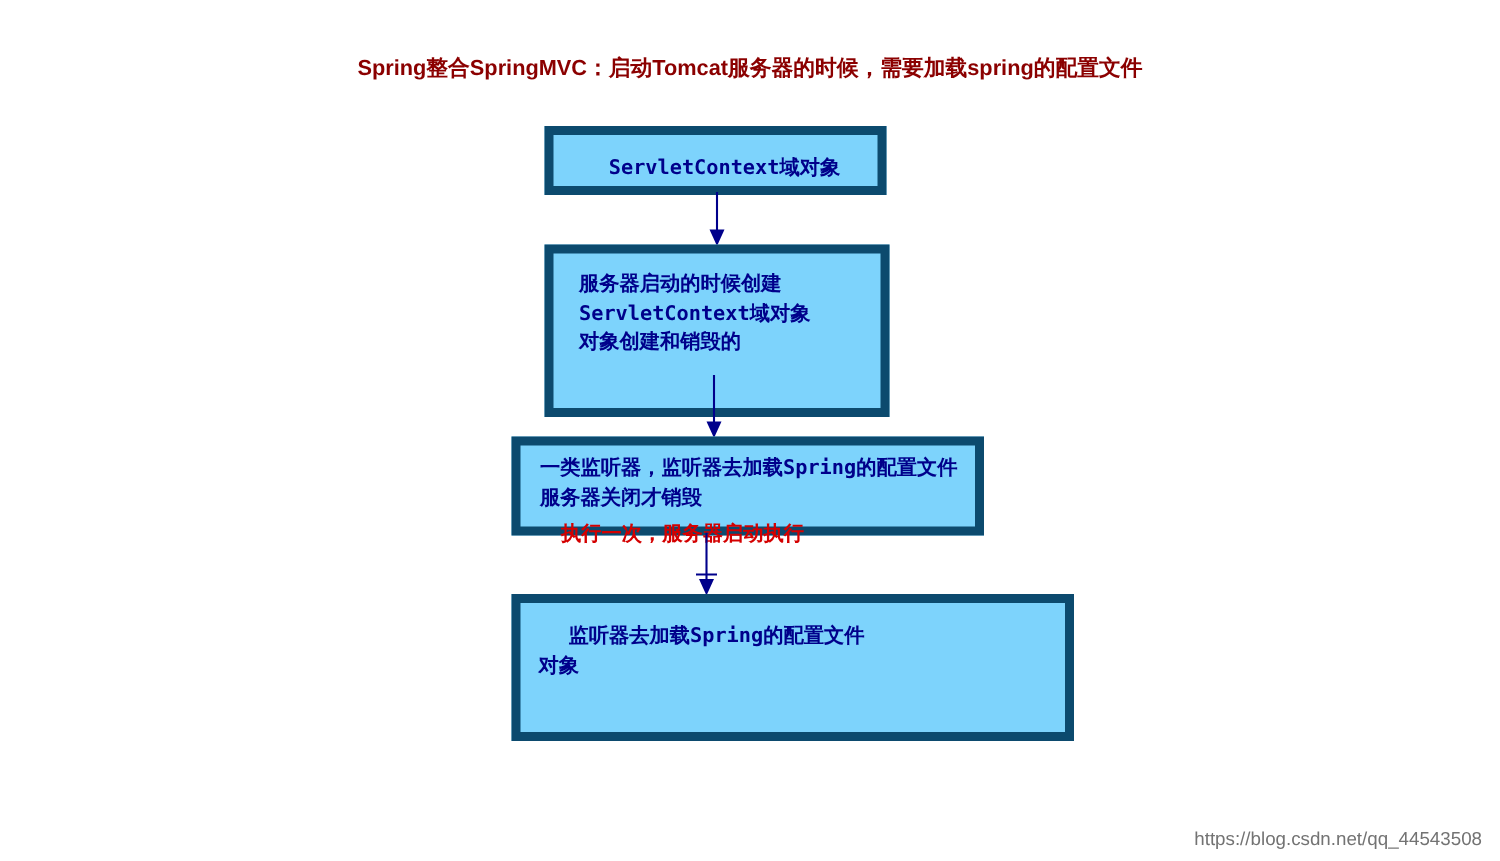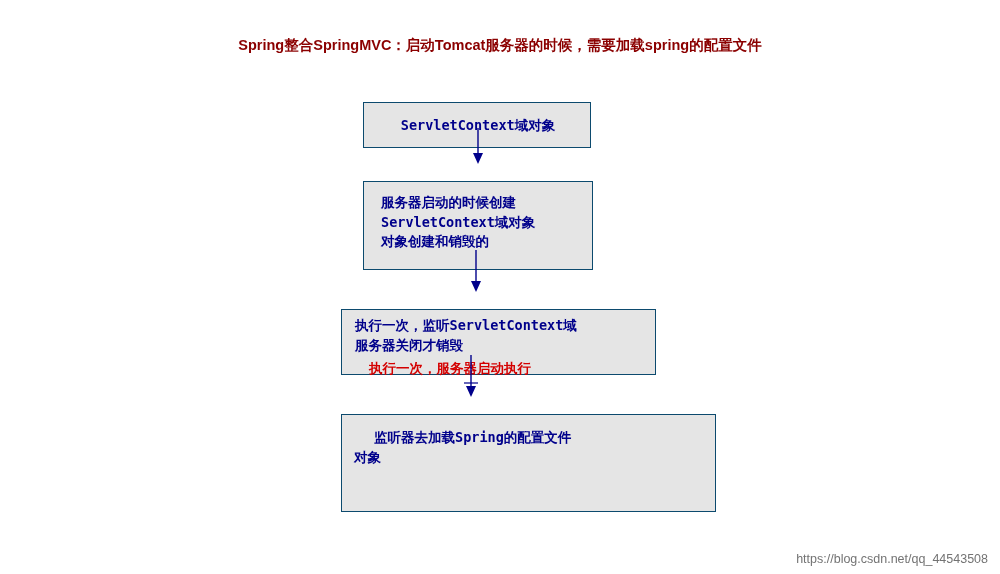--- a/index.html
+++ b/index.html
@@ -27,24 +27,23 @@
     text-align: center;
     color: #8b0000;
     font-family: Liberation Sans, sans-serif;
     font-weight: bold;
     font-size: 14.5px;
     letter-spacing: 0px;
     white-space: nowrap;
   }
   .box {
     position: absolute;
-    border: 1px solid #0c4a6e;
-    background: #e5e5e5;
+    border: 6px solid #0c4a6e;
+    background: #7dd3fc;
     box-sizing: border-box;
-    margin-top: 18px;
   }
   .box .line {
     font-family: "DejaVu Sans Mono", monospace;
     font-weight: bold;
     font-size: 13.5px;
     color: #00008b;
     white-space: nowrap;
     line-height: 1.45;
   }
   .box .line.red {
@@ -64,21 +63,21 @@
     top: 13px;
     width: 228px;
     text-align: center;
   }
 
   
   #box-lifecycle {
     left: 363px;
     top: 163px;
     width: 230px;
-    height: 89px;
+    height: 115px;
     padding-left: 23px;
   }
   #box-lifecycle .lines {
     position: absolute;
     left: 17px;
     top: 11px;
   }
 
   
   #box-listener {
@@ -155,21 +154,21 @@
     </div>
   </div>
 
   <svg class="arrow" style="left:460px; top:250px;" width="32" height="44" viewBox="0 0 32 44">
     <line x1="16" y1="0" x2="16" y2="34" stroke="#00008b" stroke-width="1.4"></line>
     <polygon points="16,42 11,31 21,31" fill="#00008b"></polygon>
   </svg>
 
   <div class="box" id="box-listener">
     <div class="lines">
-      <div class="line">执行一次，监听ServletContext域</div>
+      <div class="line">一类监听器，监听器去加载Spring的配置文件</div>
       <div class="line">服务器关闭才销毁</div>
       <div class="line red">执行一次，服务器启动执行</div>
     </div>
   </div>
 
   <svg class="arrow" style="left:455px; top:355px;" width="32" height="44" viewBox="0 0 32 44">
     <line x1="16" y1="0" x2="16" y2="34" stroke="#00008b" stroke-width="1.4"></line>
     <line x1="9" y1="28" x2="23" y2="28" stroke="#00008b" stroke-width="1.2"></line>
     <polygon points="16,42 11,31 21,31" fill="#00008b"></polygon>
   </svg>

